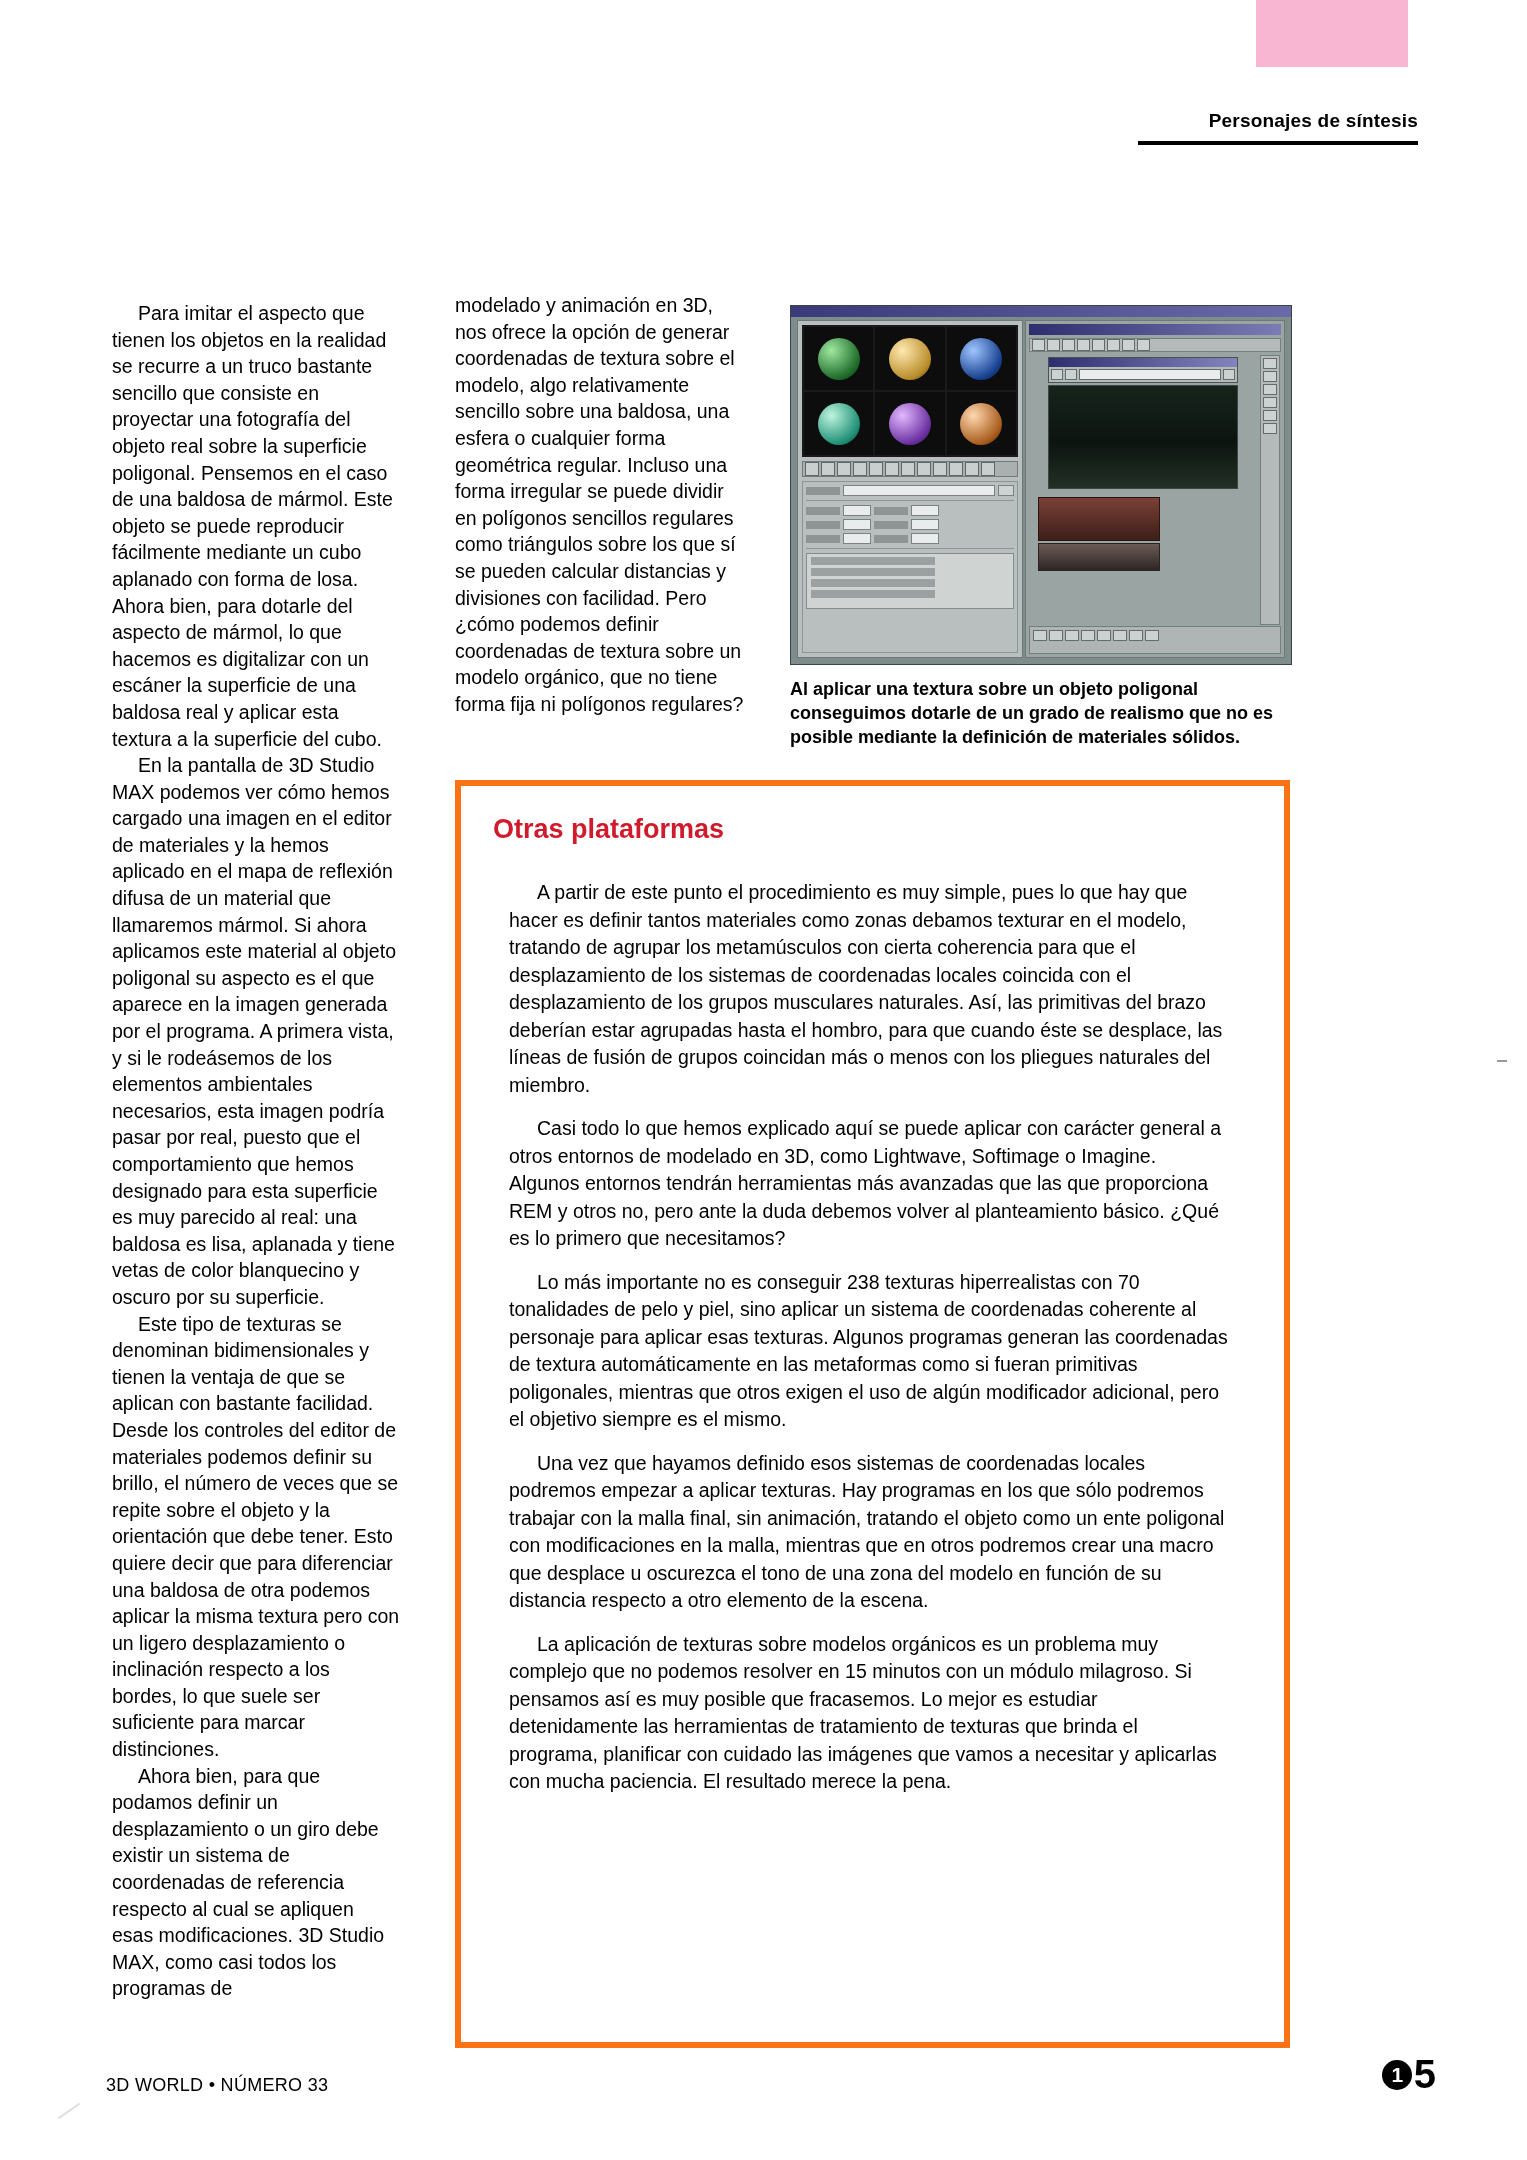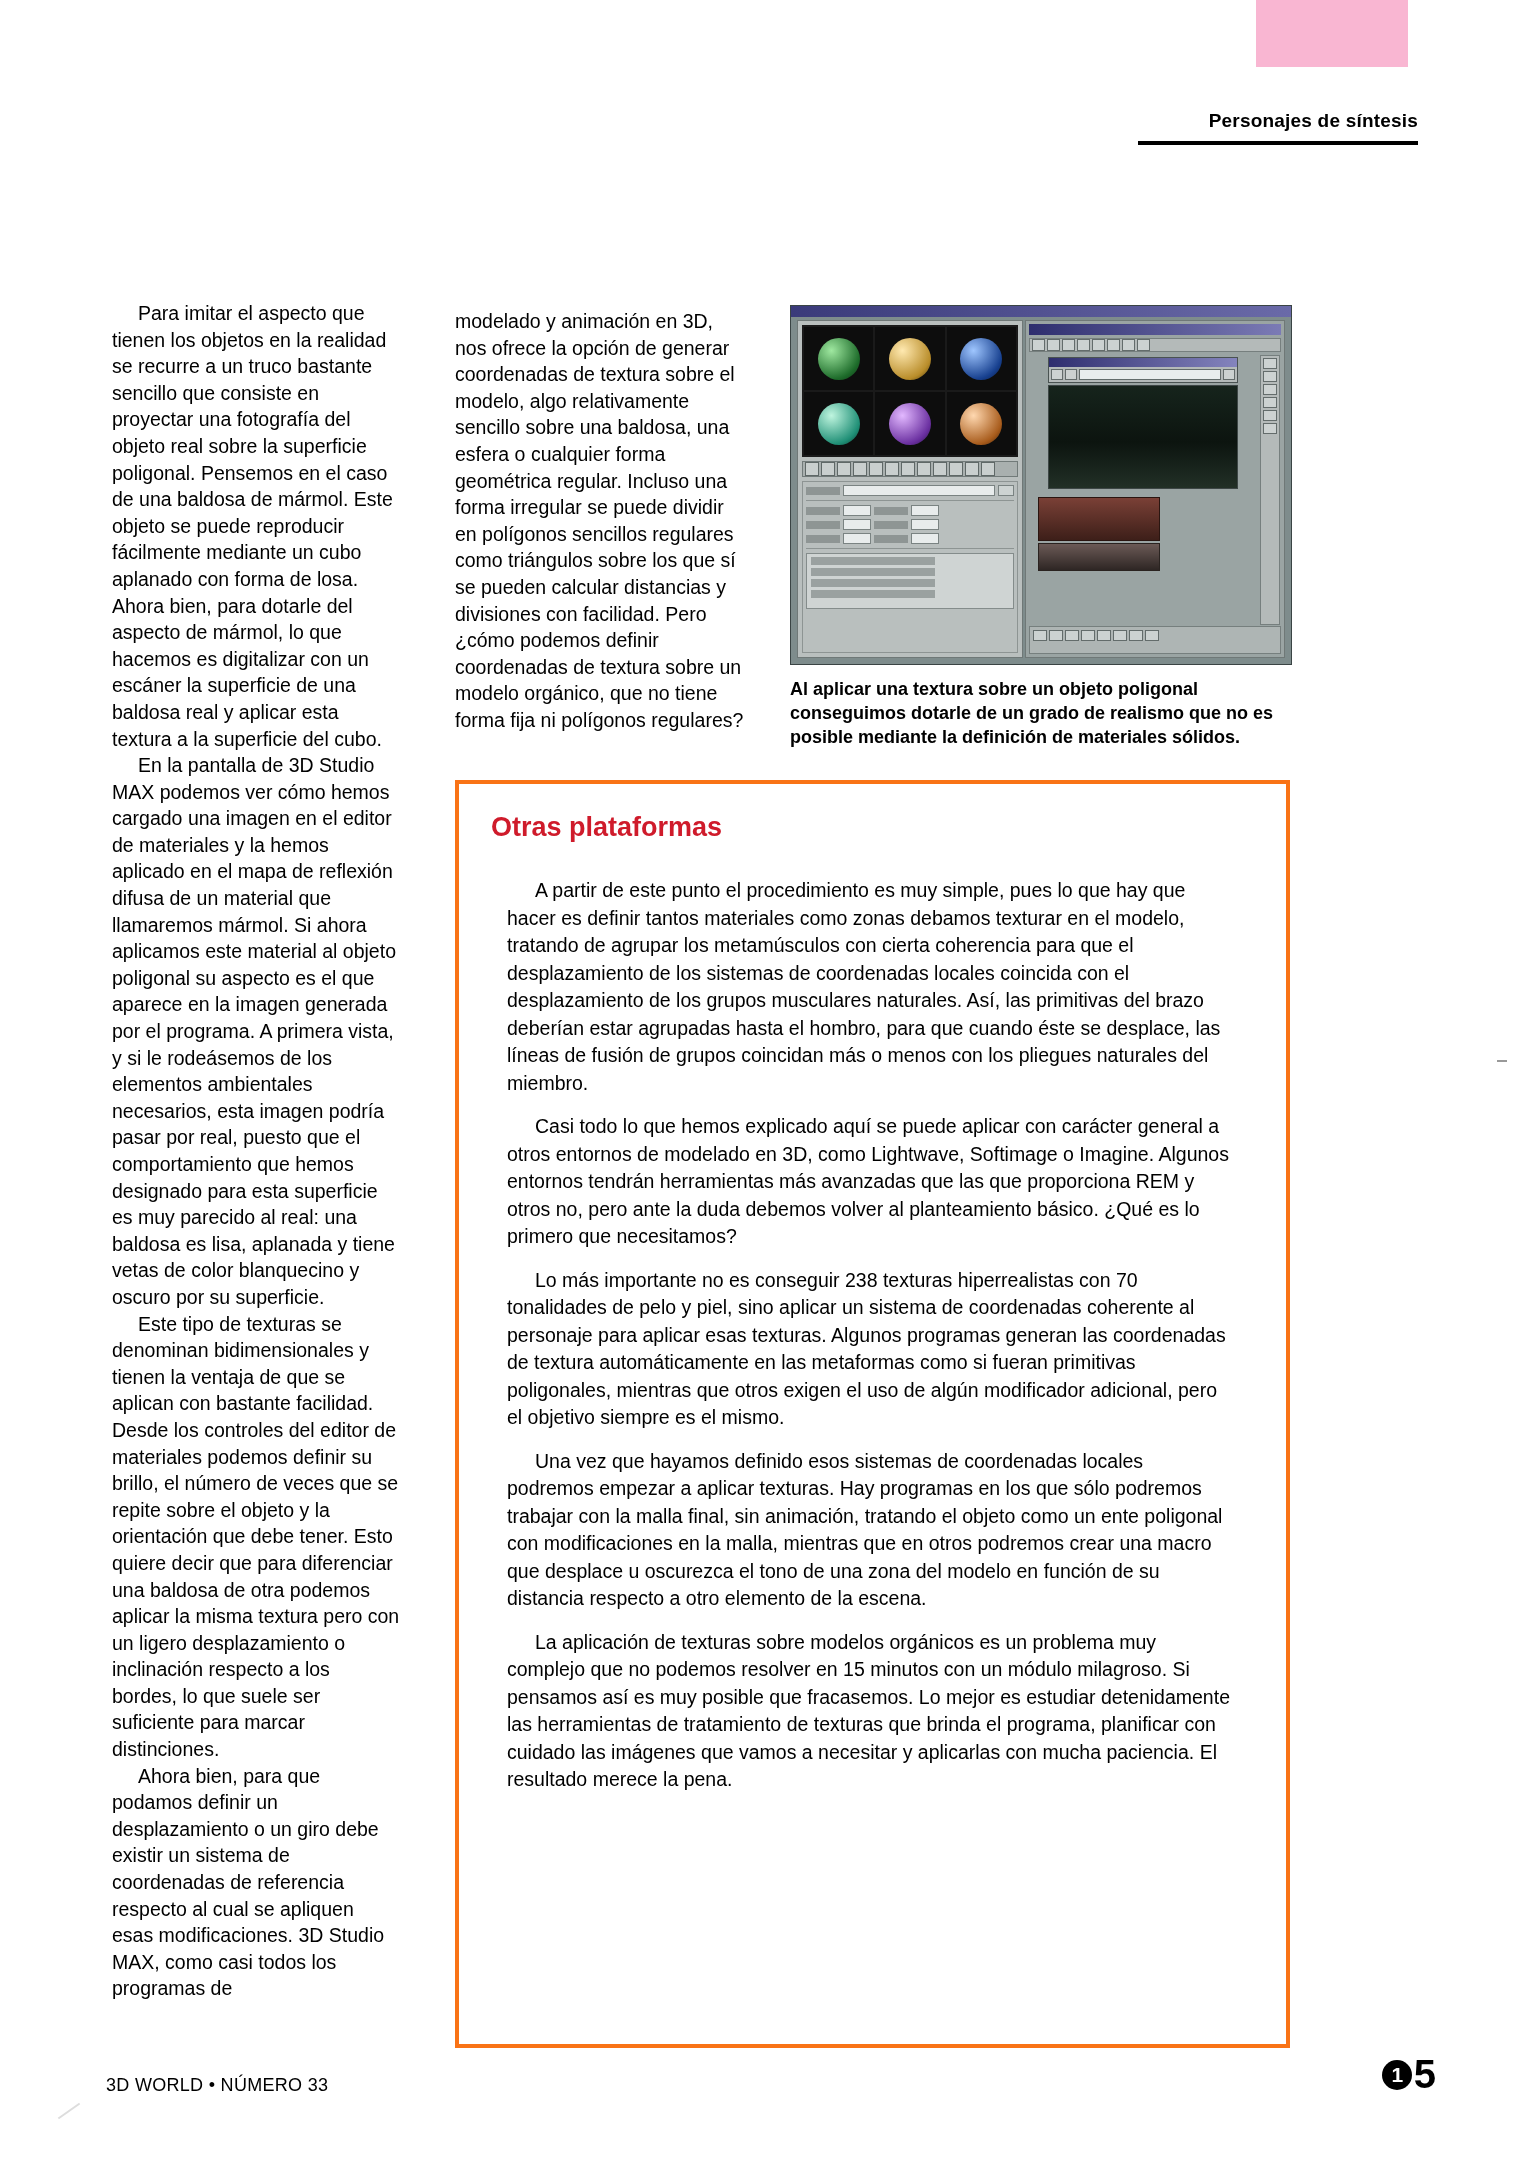--- a/index.html
+++ b/index.html
@@ -27,21 +27,21 @@
     text-align:right;
     font-size:19px; font-weight:bold; letter-spacing:0.2px;
   }
 
   
   .col { position:absolute; font-size:19.5px; line-height:26.6px; }
   .col p { margin:0; text-indent:26px; }
   .col p.noind { text-indent:0; }
 
   #col1 { left:112px; top:300px; width:288px; }
-  #col2 { left:455px; top:308px; width:290px; }
+  #col2 { left:455px; top:292px; width:290px; }
 
   
   .fig {
     position:absolute; left:790px; top:305px; width:500px; height:358px;
     background:#7e8c8c;
     border:1px solid #3a4444;
     overflow:hidden;
   }
   .fig .winbar {
     position:absolute; left:0; top:0; right:0; height:11px;
@@ -143,21 +143,21 @@
   .fig .rp-side .sb { height:9px; margin:2px; background:#ccd2d1; border:1px solid #636c6b; }
 
   .fig-caption {
     position:absolute; left:790px; top:677px; width:500px;
     font-size:18px; line-height:24px; font-weight:bold;
   }
 
   
   .sidebox {
     position:absolute; left:455px; top:780px; width:835px; height:1268px;
-    border:4px solid #f97316;
+    border:6px solid #f97316;
     box-sizing:border-box;
   }
   .sidebox h2 {
     margin:0; padding:28px 0 0 32px;
     font-size:27px; color:#cf1b2b; font-weight:bold;
   }
   .sidebox .sbody {
     padding:18px 40px 0 32px;
     font-size:19.5px; line-height:27.5px;
   }

